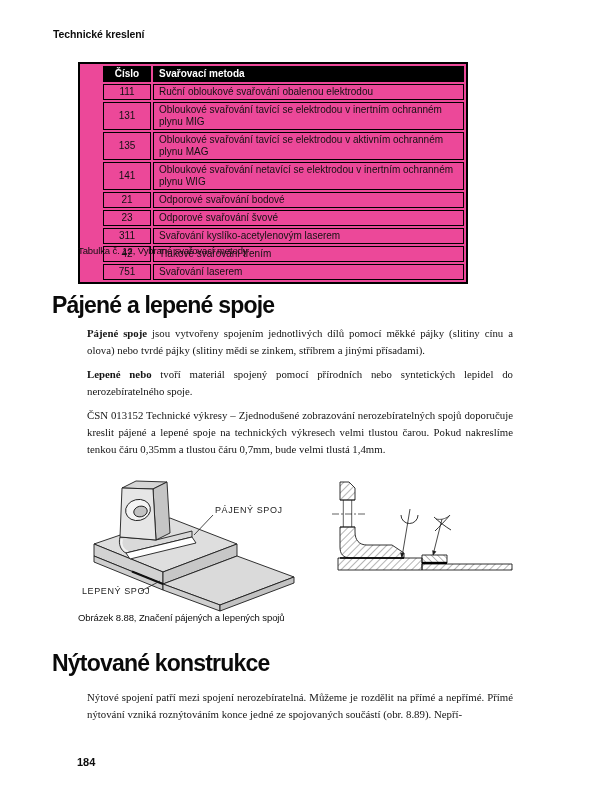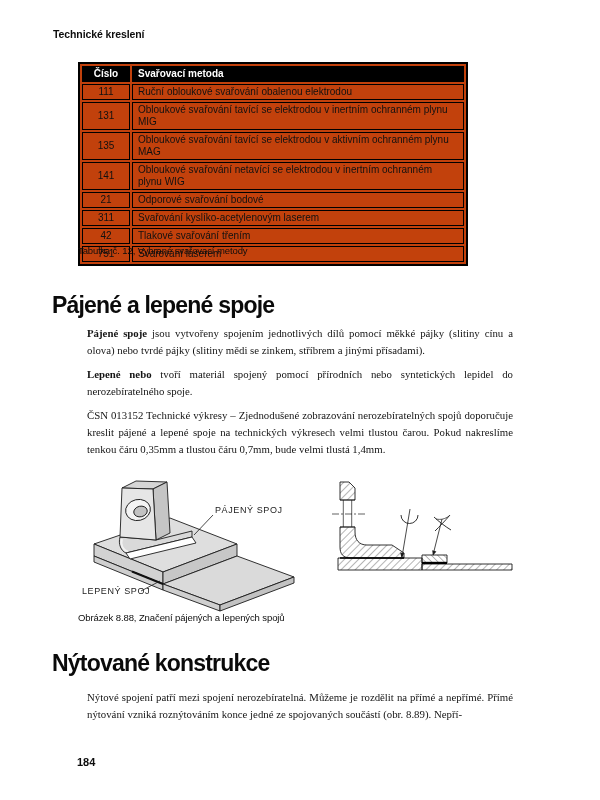--- a/index.html
+++ b/index.html
@@ -16,21 +16,21 @@
     letter-spacing:-0.1px;color:#0d0d0d;margin-top:7px;
   }
   .page-number{
     left:77px;top:756px;font-size:11px;font-weight:bold;color:#0d0d0d;
   }
 
   
   .tbl-wrap{left:78px;top:62px;width:390px;}
   table.weld{
     width:100%;border-collapse:separate;border-spacing:2px;
-    border:2px solid #000;background:#c2410c;table-layout:fixed;
+    border:2px solid #000;background:#ec4899;table-layout:fixed;padding-left:21px;
   }
   table.weld th,table.weld td{
     font-size:10px;line-height:12px;padding:1px 5px;vertical-align:middle;
   }
   table.weld th{
     background:#000;color:#fff;border:1px solid #000;text-align:left;
     font-weight:bold;
   }
   table.weld th.col-num{text-align:center;}
   table.weld td{border:1px solid #000;color:#111;}
@@ -103,20 +103,24 @@
       </tr>
         <tr>
         <td class="num">141</td>
         <td>Obloukové svařování netavící se elektrodou v inertním ochranném plynu WIG</td>
       </tr>
         <tr>
         <td class="num">21</td>
         <td>Odporové svařování bodové</td>
       </tr>
         <tr>
+        <td class="num">23</td>
+        <td>Odporové svařování švové</td>
+      </tr>
+        <tr>
         <td class="num">311</td>
         <td>Svařování kyslíko-acetylenovým laserem</td>
       </tr>
         <tr>
         <td class="num">42</td>
         <td>Tlakové svařování třením</td>
       </tr>
         <tr>
         <td class="num">751</td>
         <td>Svařování laserem</td>

